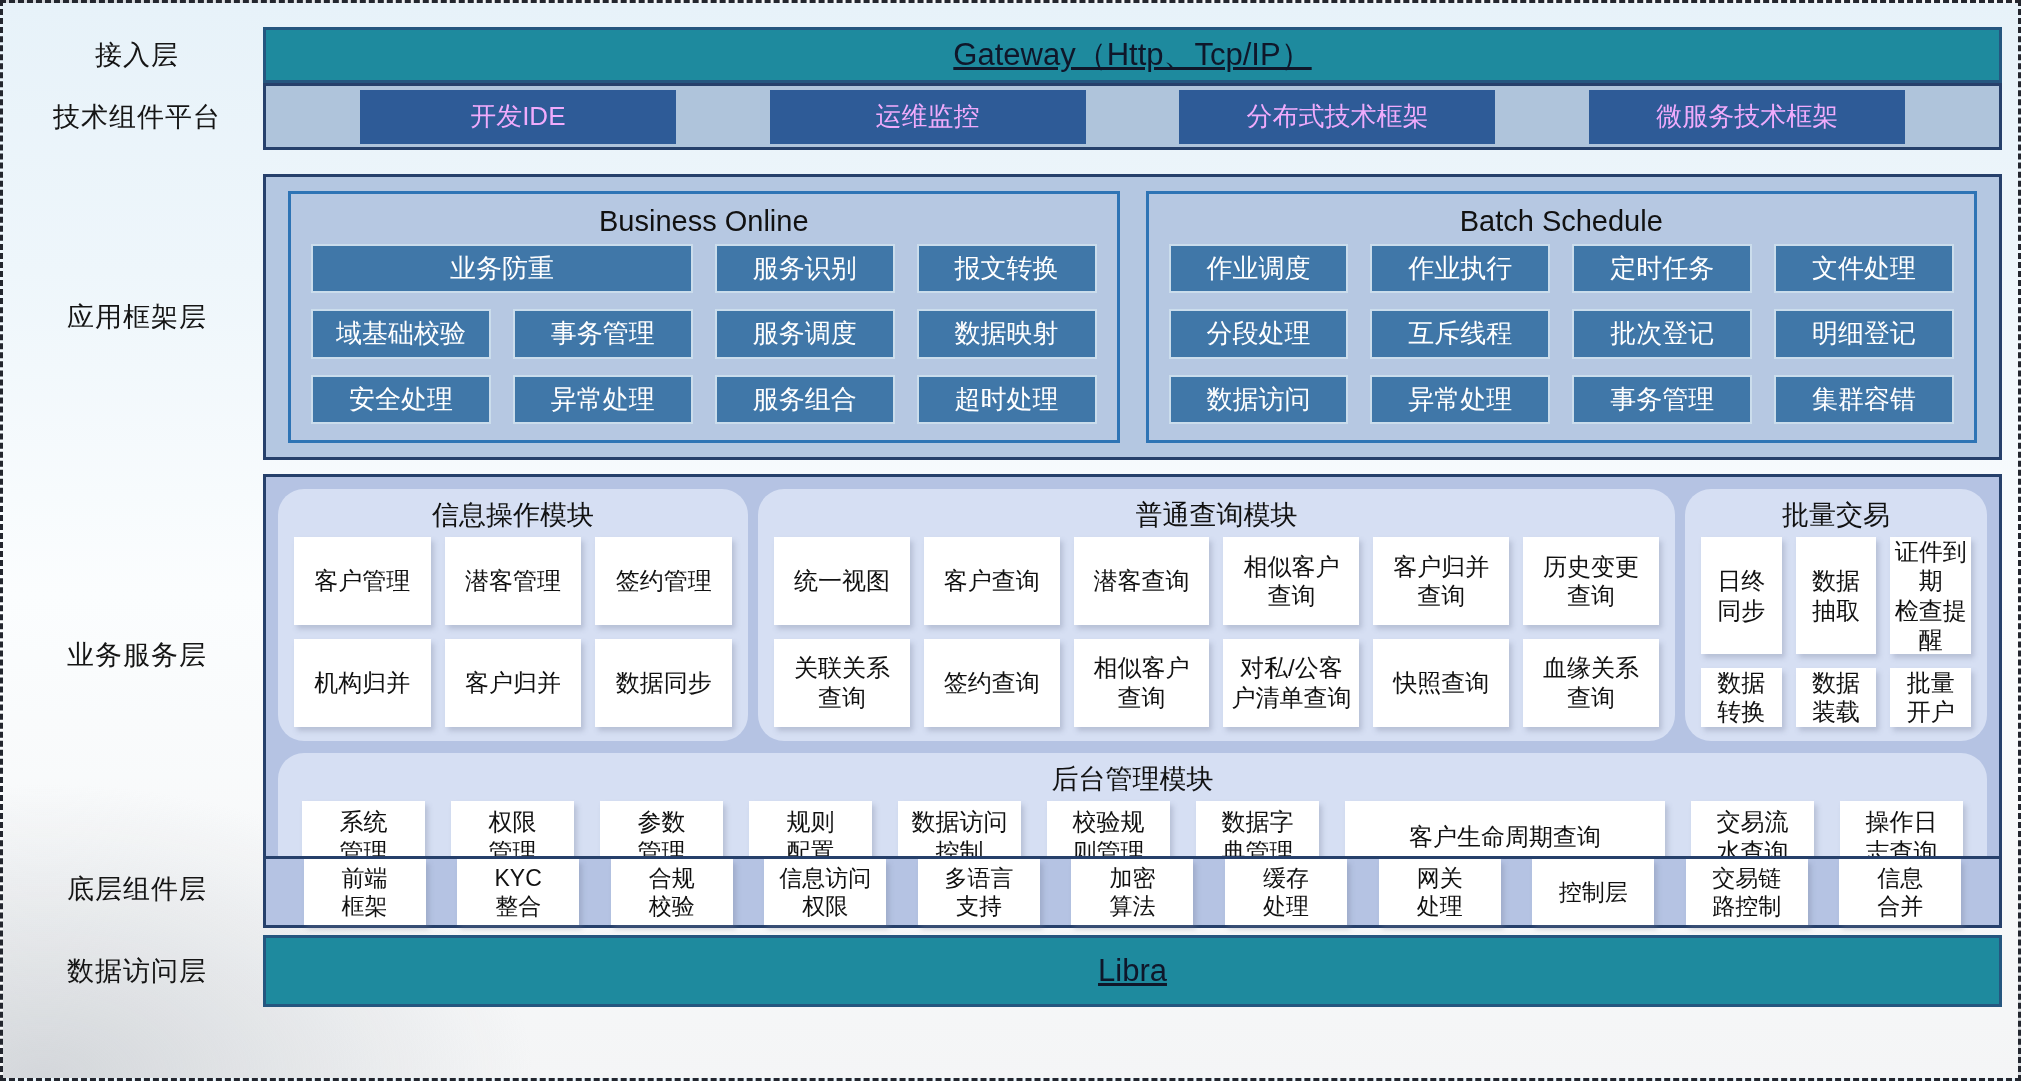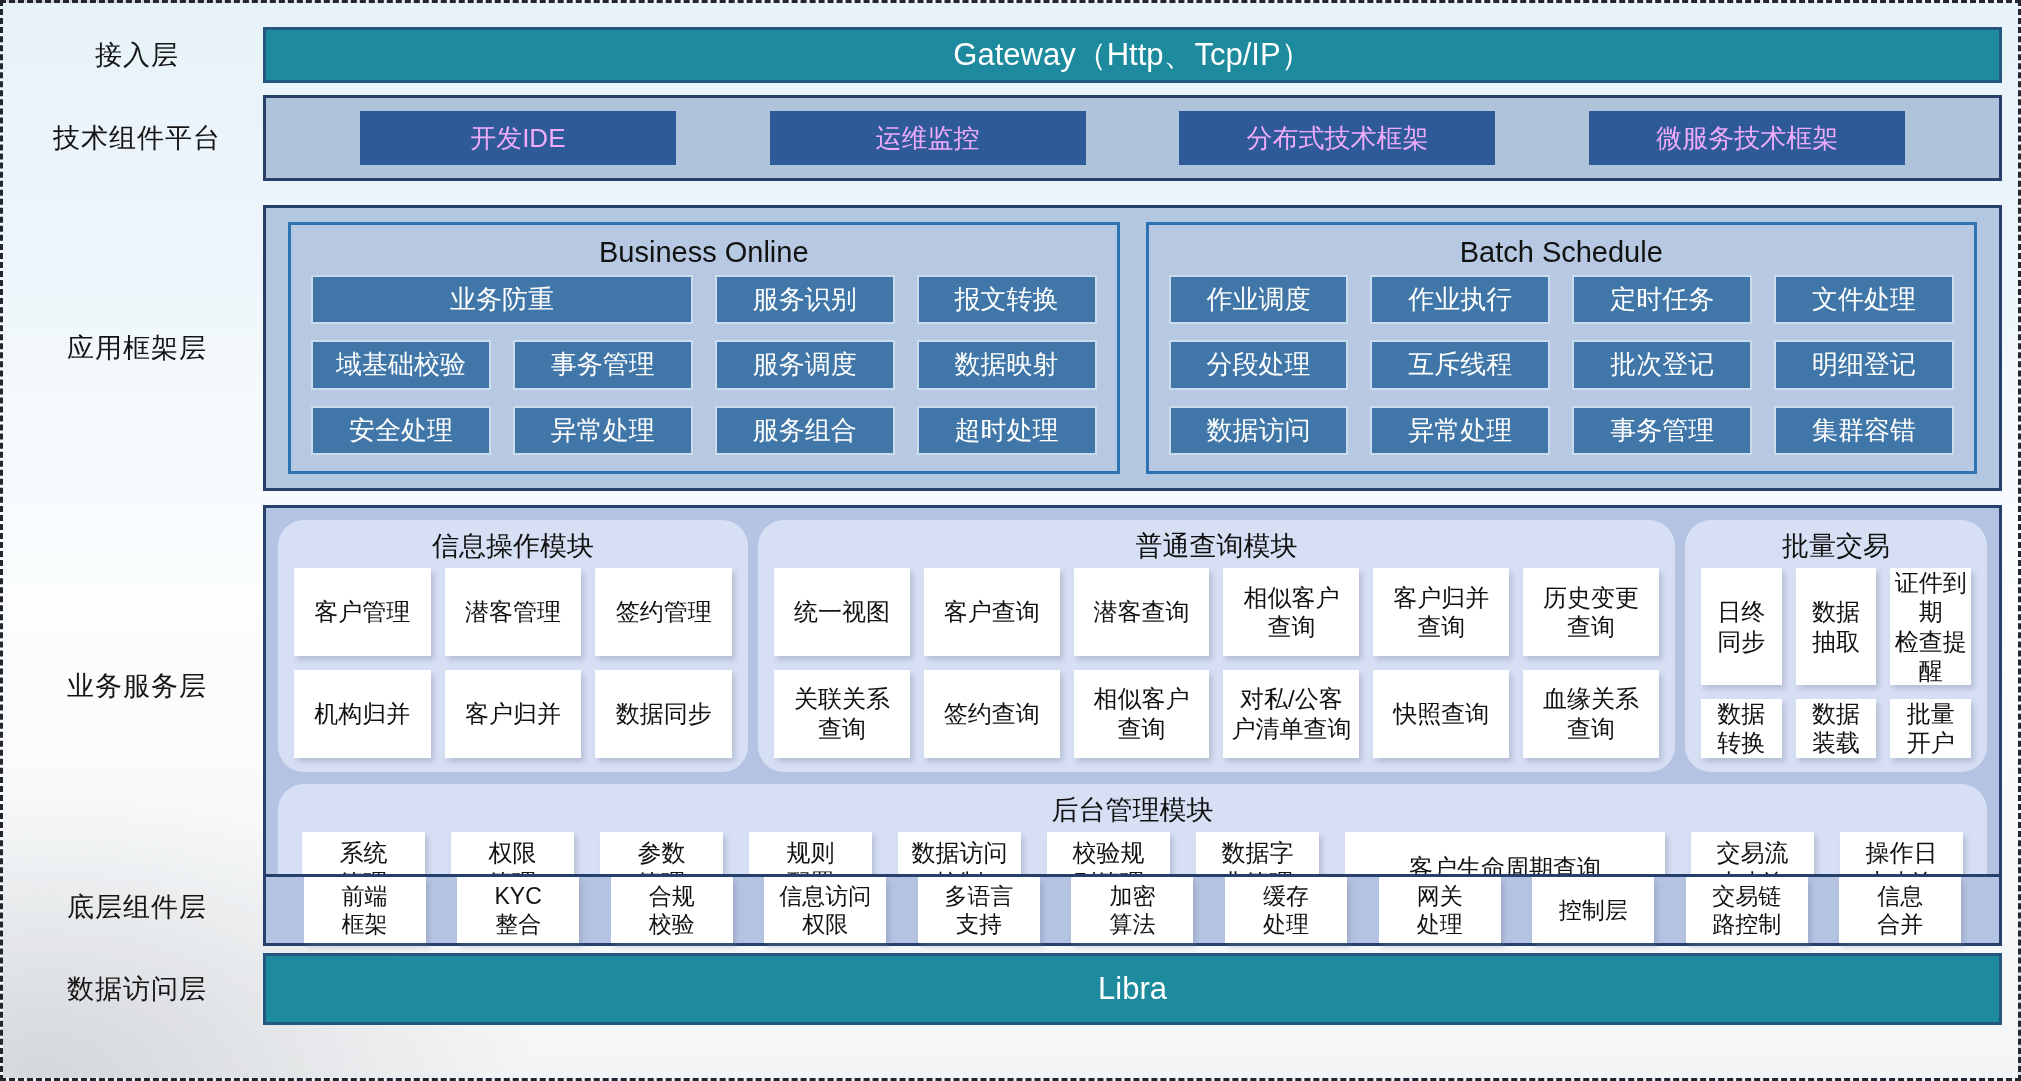--- a/index.html
+++ b/index.html
@@ -22,25 +22,25 @@
     width:252px; flex:0 0 252px;
     display:flex; align-items:center; justify-content:center;
     font-size:27px; letter-spacing:1px; color:#151515;
   }
   .content-col { flex:1; margin-right:4px; display:flex; flex-direction:column; }
 
   
   .row-access { height:56px; margin-top:14px; }
   .bar-teal {
     flex:1; background:#1e8a9e; border:3px solid #25567f;
-    color:#ffffff; font-size:31px;
-    display:flex; align-items:center; justify-content:center;
-  }
-  
-  .row-tech { height:86px; margin-top:12px; }
+    color:#0f172a; font-size:31px;
+    display:flex; align-items:center; justify-content:center;text-decoration:underline;
+  }
+  
+  .row-tech { height:67px; margin-top:0; }
   .tech-box {
     flex:1; background:#afc4db; border:3px solid #26406b;
     display:flex; align-items:center; justify-content:space-evenly;
   }
   .navy-btn {
     width:316px; height:54px; background:#2e5b97; color:#f0abfc;
     font-size:26px; display:flex; align-items:center; justify-content:center;
   }
   
   .row-app { height:286px; margin-top:24px; }
@@ -83,21 +83,21 @@
     background:#ffffff; color:#111; font-size:24px; line-height:1.22;
     display:flex; align-items:center; justify-content:center; text-align:center;
     white-space:pre-line; box-shadow:3px 4px 5px rgba(110,120,145,0.30);
   }
   .m-admin { flex:0 0 118px; }
   .admin-row { flex:1; display:flex; align-items:center; gap:26px; padding:0 8px; }
   .admin-row .cell { flex:1; height:72px; }
   .admin-row .cell.wide { flex:2.6; }
 
   
-  .row-base { height:65px; margin-top:7px; }
+  .row-base { height:65px; margin-top:20px; }
   .base-box {
     flex:1; background:#b5c3e3; border:3px solid #26406b;
     display:flex; align-items:center; justify-content:space-evenly; padding:0 6px;
   }
   .base-box .cell { width:122px; height:66px; font-size:23px; }
 
   
   .row-data { height:72px; margin-top:14px; }
 </style>
 </head>

